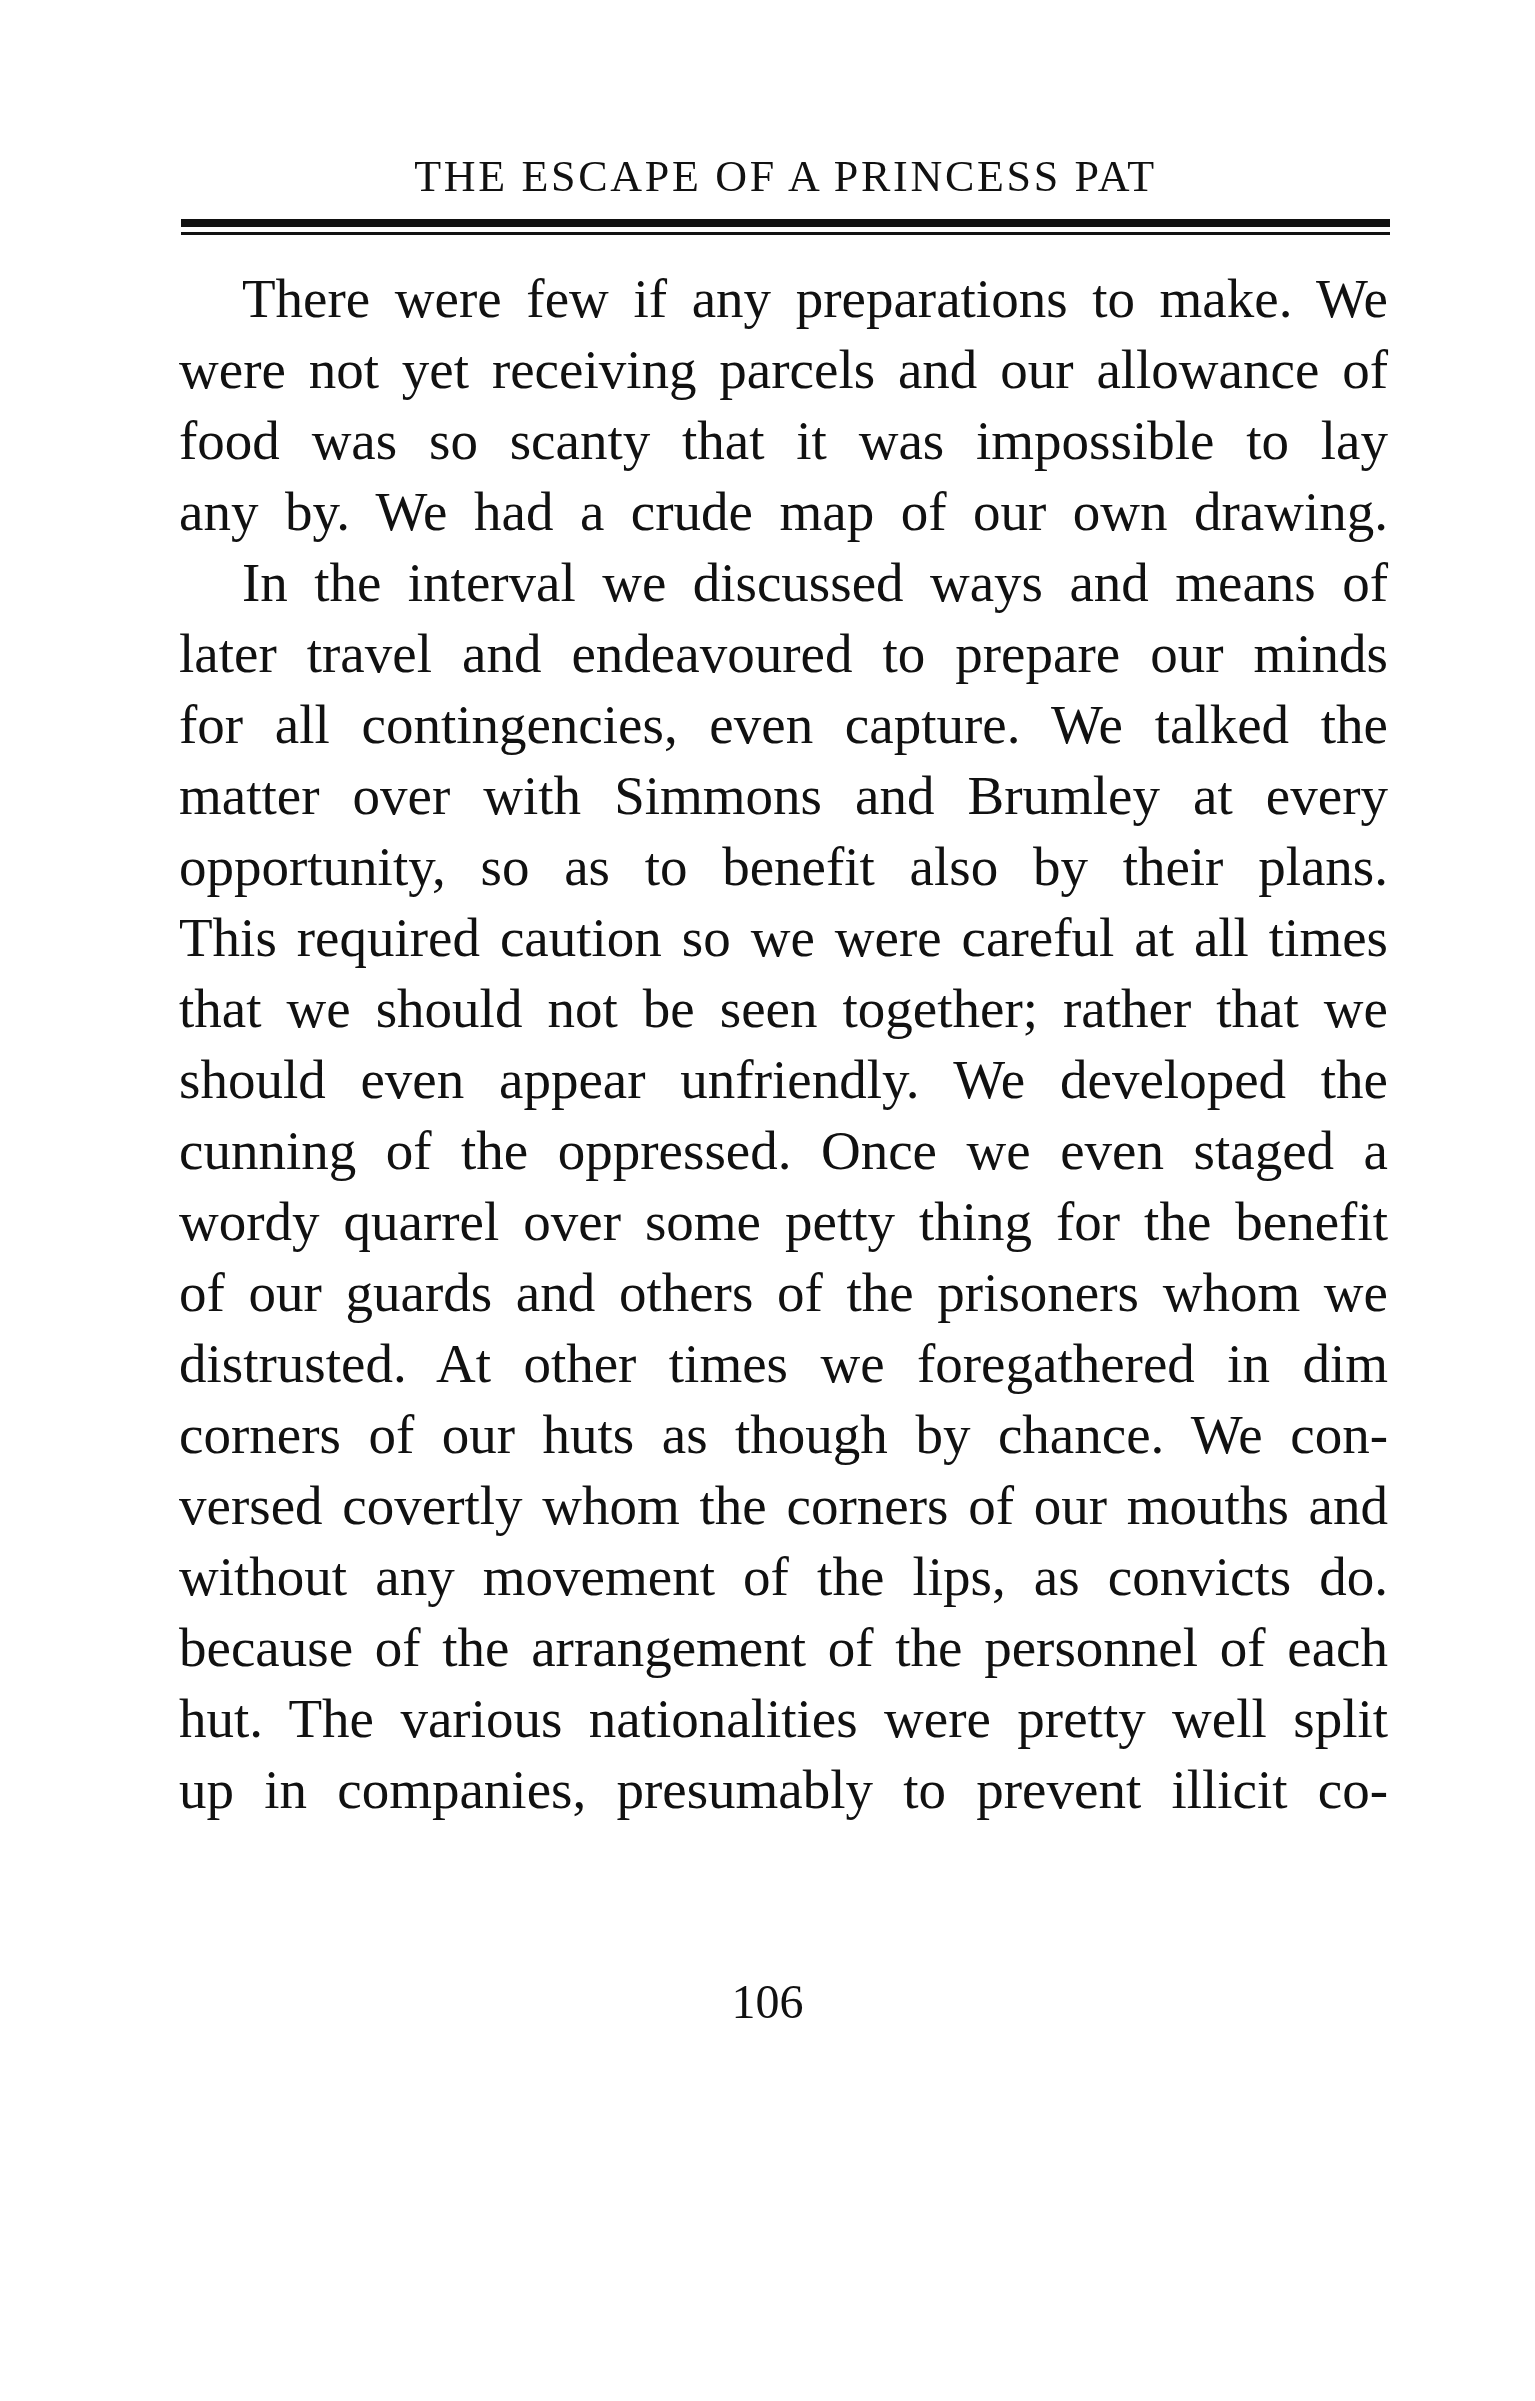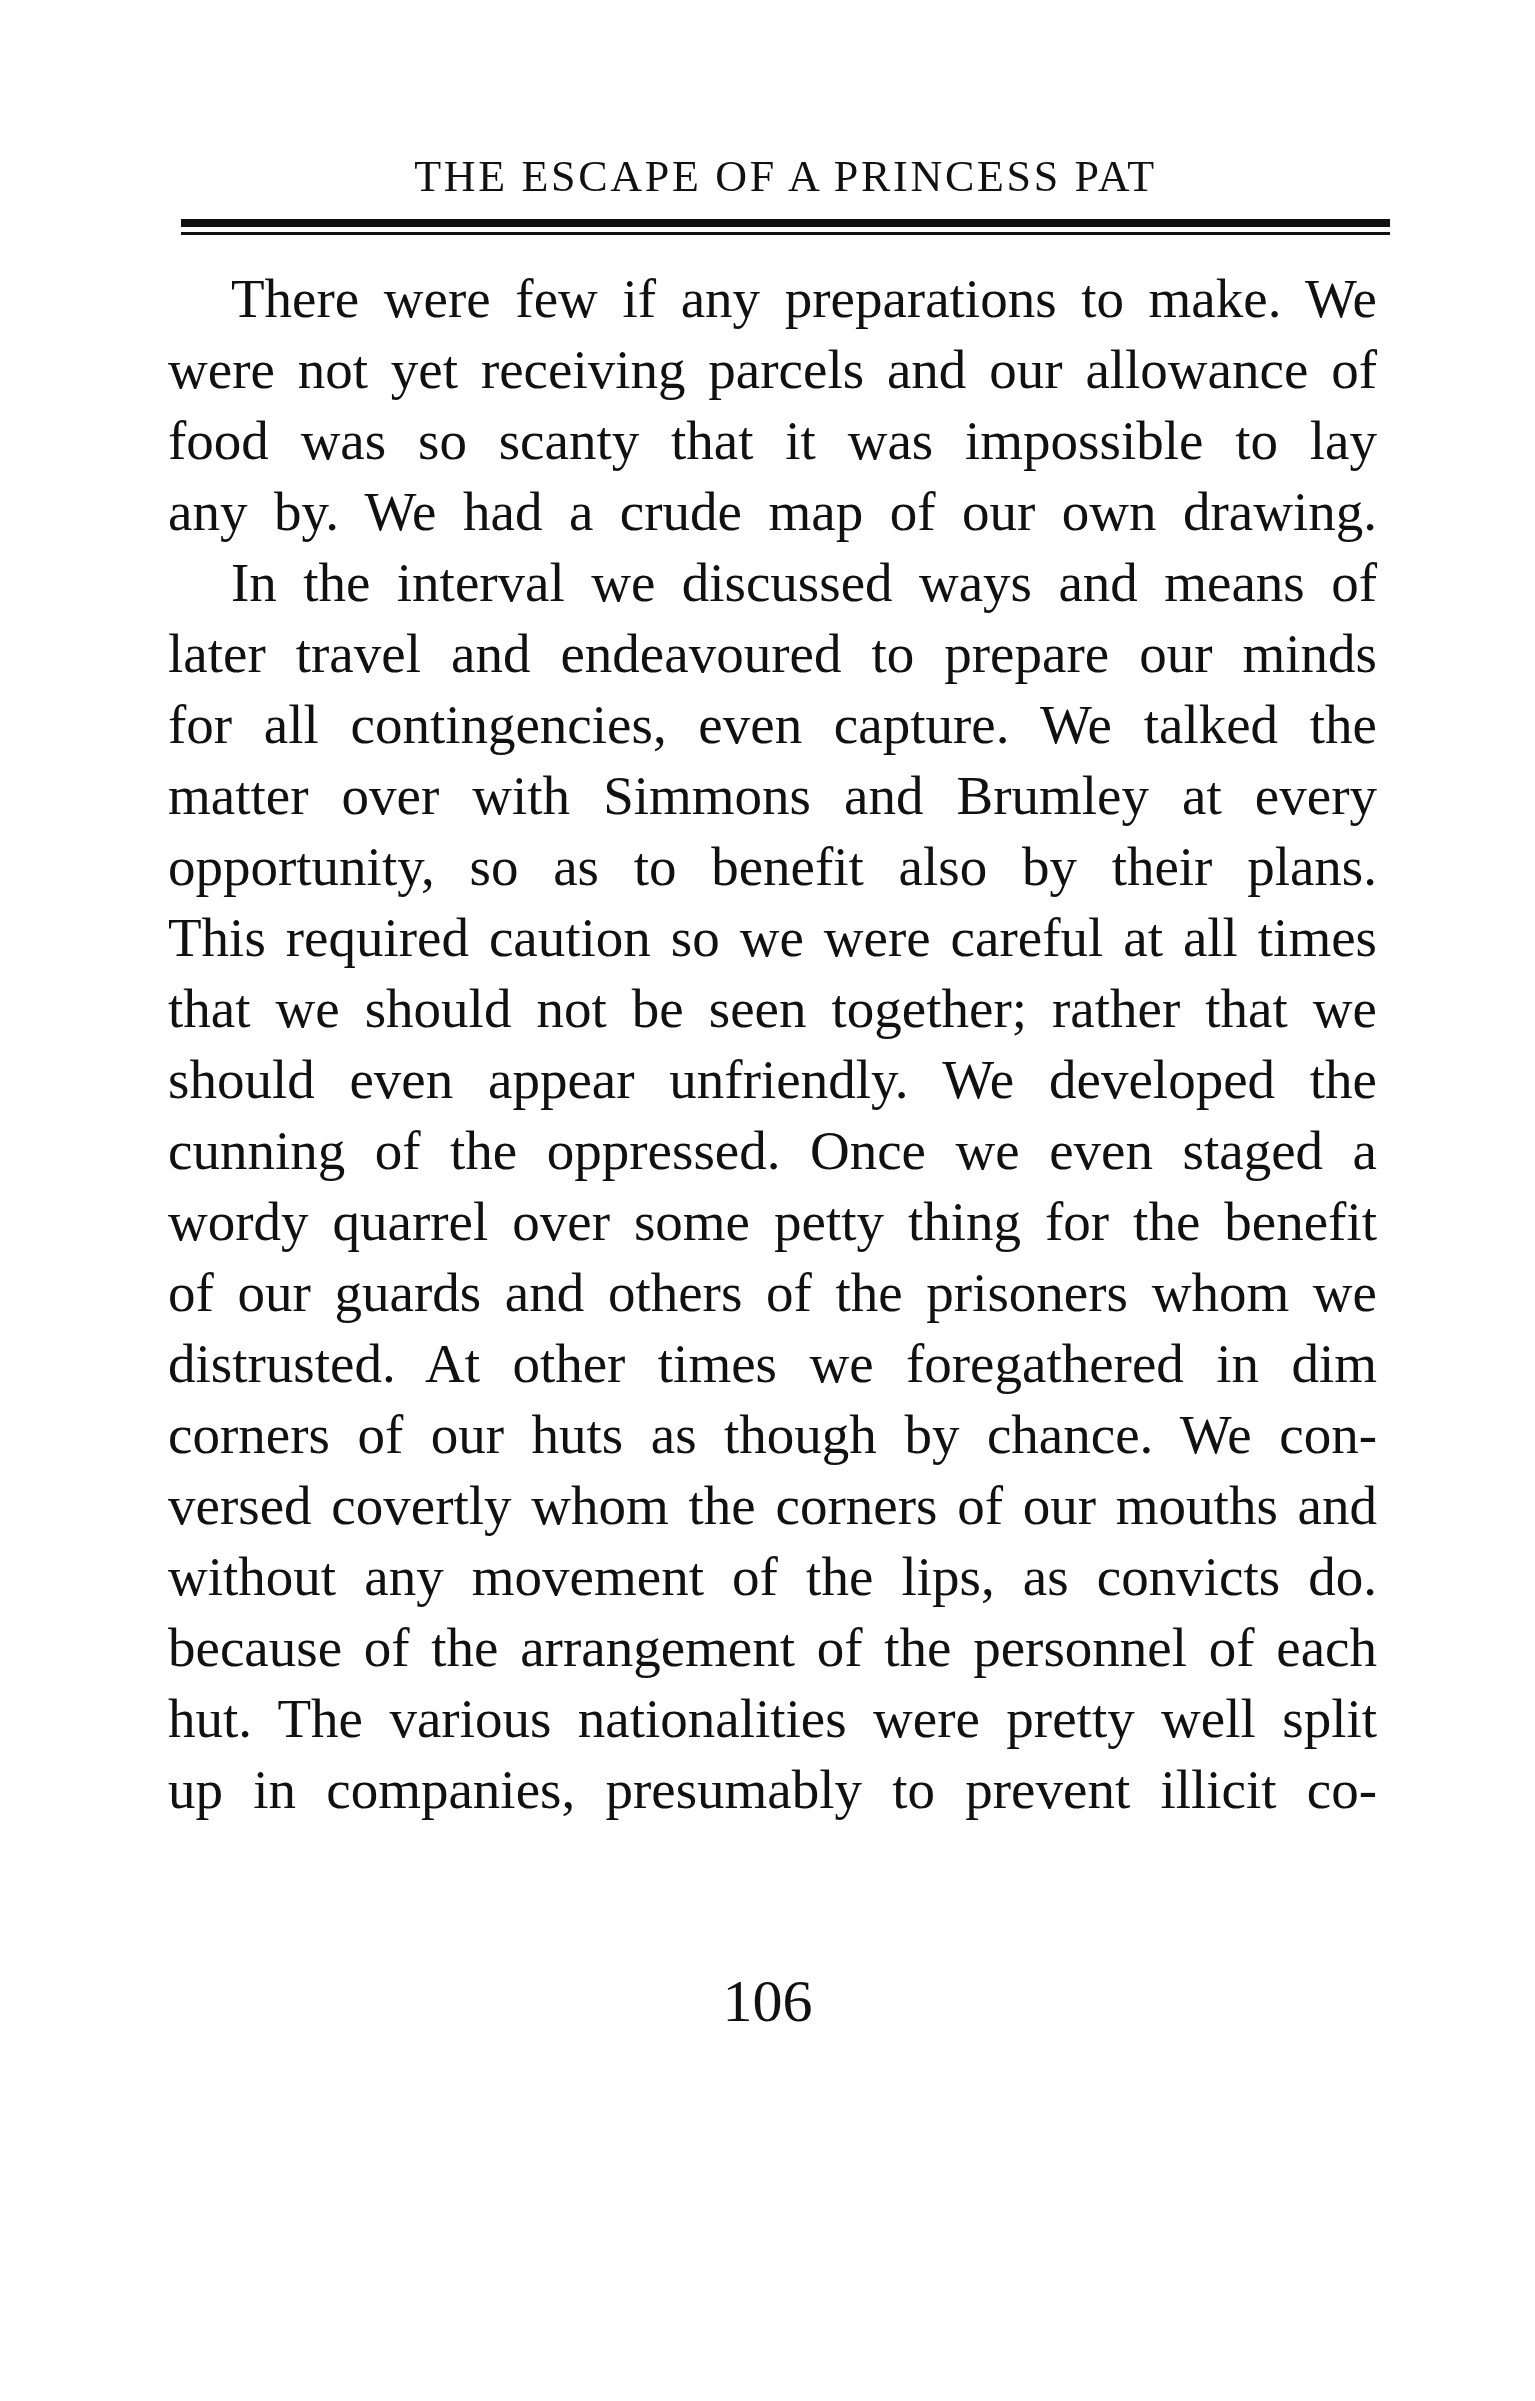--- a/index.html
+++ b/index.html
@@ -44,21 +44,21 @@
   .rule-thin {
     position: absolute;
     left: 181px;
     width: 1209px;
     top: 232px;
     height: 2.7px;
     background: #111111;
   }
   .body-text {
     position: absolute;
-    left: 168px;
+    left: 179px;
     width: 1209px;
     top: 263px;
     font-size: 55px;
     line-height: 71px;
   }
   .line {
     display: block;
     height: 71px;
     white-space: nowrap;
     text-align: justify;
@@ -70,21 +70,21 @@
   }
   .line.last {
     text-align-last: left;
   }
   .folio {
     position: absolute;
     left: 0;
     width: 1535px;
     top: 1974px;
     text-align: center;
-    font-size: 60px;
+    font-size: 48px;
     line-height: 55px;
   }
 </style>
 </head>
 <body>
 
 <div class="page">
 
   <div class="running-head">THE ESCAPE OF A PRINCESS PAT</div>
   <div class="rule-thick"></div>

